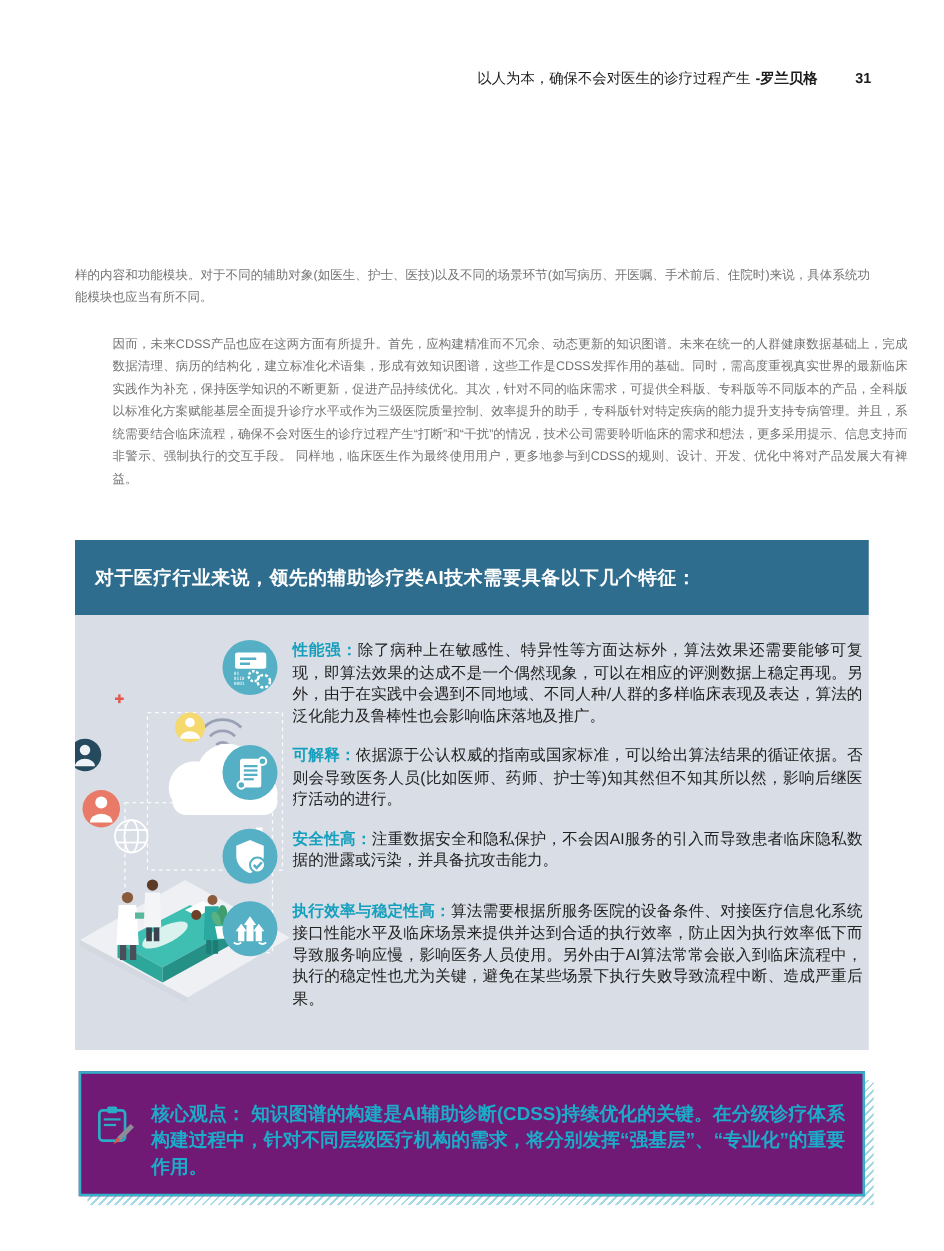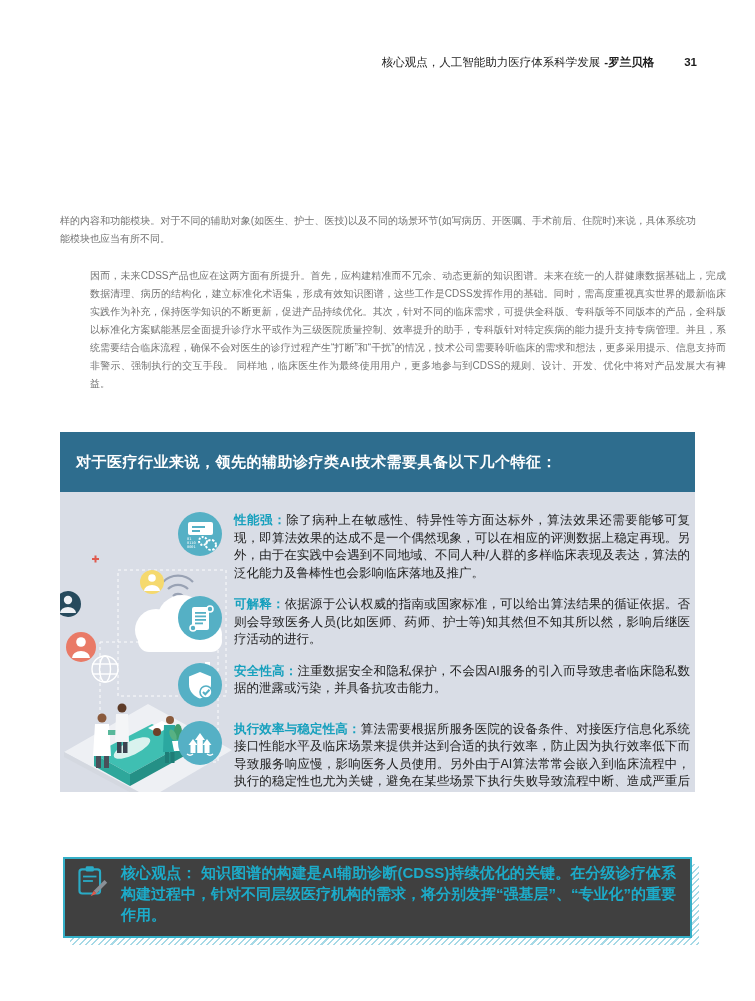--- a/index.html
+++ b/index.html
@@ -16,46 +16,46 @@
   .para{position:absolute;left:60px;width:636px;font-size:10px;line-height:18px;
         text-align:justify;color:#737373;}
   .para-1{top:202px;}
   .para-2{top:257px;margin-left:30px;}
 
   
   .panel{position:absolute;left:60px;top:432px;width:635px;height:394px;}
   .panel-header{height:60px;background:#2e6d8e;display:flex;align-items:center;
                 padding-left:16px;box-sizing:border-box;}
   .panel-header .ptitle{color:#fff;font-weight:bold;font-size:15px;letter-spacing:.5px;}
-  .panel-body{position:relative;height:300px;background:#d9dde6;overflow:hidden;}
+  .panel-body{position:relative;height:348px;background:#d9dde6;overflow:hidden;}
   .illus{position:absolute;left:0;top:0;width:178px;height:348px;}
   .features{position:absolute;left:118px;top:0;right:5px;padding-top:20px;}
   .feature{display:flex;gap:12px;margin-bottom:14px;}
   .f-icon{flex:0 0 44px;width:44px;height:44px;border-radius:50%;background:#55b0c5;
           display:flex;align-items:center;justify-content:center;}
   .f-text{flex:1;font-size:12.5px;line-height:17.5px;text-align:justify;color:#222;}
   .f-label{color:#16a0bd;font-weight:bold;}
 
   
   .keypoint-wrap{position:absolute;left:63px;top:857px;width:629px;}
   .keypoint-shadow{position:absolute;left:7px;top:7px;width:100%;height:100%;
      background:repeating-linear-gradient(135deg,#a6d9e6 0 1.5px,#ffffff 1.5px 4.5px);}
-  .keypoint{position:relative;background:#404040;border:2px solid #35b0c8;box-sizing:border-box;
-            display:flex;gap:10px;padding:3px 14px 11px 10px;}
+  .keypoint{position:relative;background:#701a75;border:2px solid #35b0c8;box-sizing:border-box;
+            display:flex;gap:10px;padding:22px 14px 11px 10px;}
   .kp-icon{flex:0 0 36px;padding-top:2px;}
   .kp-text{flex:1;font-size:15px;font-weight:bold;line-height:21px;color:#1cabc9;
            text-align:justify;}
 </style>
 </head>
 <body>
 
 <div class="page">
 
   <div class="runhead">
-    <span>核心观点，人工智能助力医疗体系科学发展</span>
+    <span>以人为本，确保不会对医生的诊疗过程产生</span>
     <span class="brand">-罗兰贝格</span>
     <span class="pageno">31</span>
   </div>
 
   <p class="para para-1">样的内容和功能模块。对于不同的辅助对象(如医生、护士、医技)以及不同的场景环节(如写病历、开医嘱、手术前后、住院时)来说，具体系统功能模块也应当有所不同。</p>
   <p class="para para-2">因而，未来CDSS产品也应在这两方面有所提升。首先，应构建精准而不冗余、动态更新的知识图谱。未来在统一的人群健康数据基础上，完成数据清理、病历的结构化，建立标准化术语集，形成有效知识图谱，这些工作是CDSS发挥作用的基础。同时，需高度重视真实世界的最新临床实践作为补充，保持医学知识的不断更新，促进产品持续优化。其次，针对不同的临床需求，可提供全科版、专科版等不同版本的产品，全科版以标准化方案赋能基层全面提升诊疗水平或作为三级医院质量控制、效率提升的助手，专科版针对特定疾病的能力提升支持专病管理。并且，系统需要结合临床流程，确保不会对医生的诊疗过程产生“打断”和“干扰”的情况，技术公司需要聆听临床的需求和想法，更多采用提示、信息支持而非警示、强制执行的交互手段。 同样地，临床医生作为最终使用用户，更多地参与到CDSS的规则、设计、开发、优化中将对产品发展大有裨益。</p>
 
   <div class="panel">
     <div class="panel-header">
       <span class="ptitle">对于医疗行业来说，领先的辅助诊疗类AI技术需要具备以下几个特征：</span>

